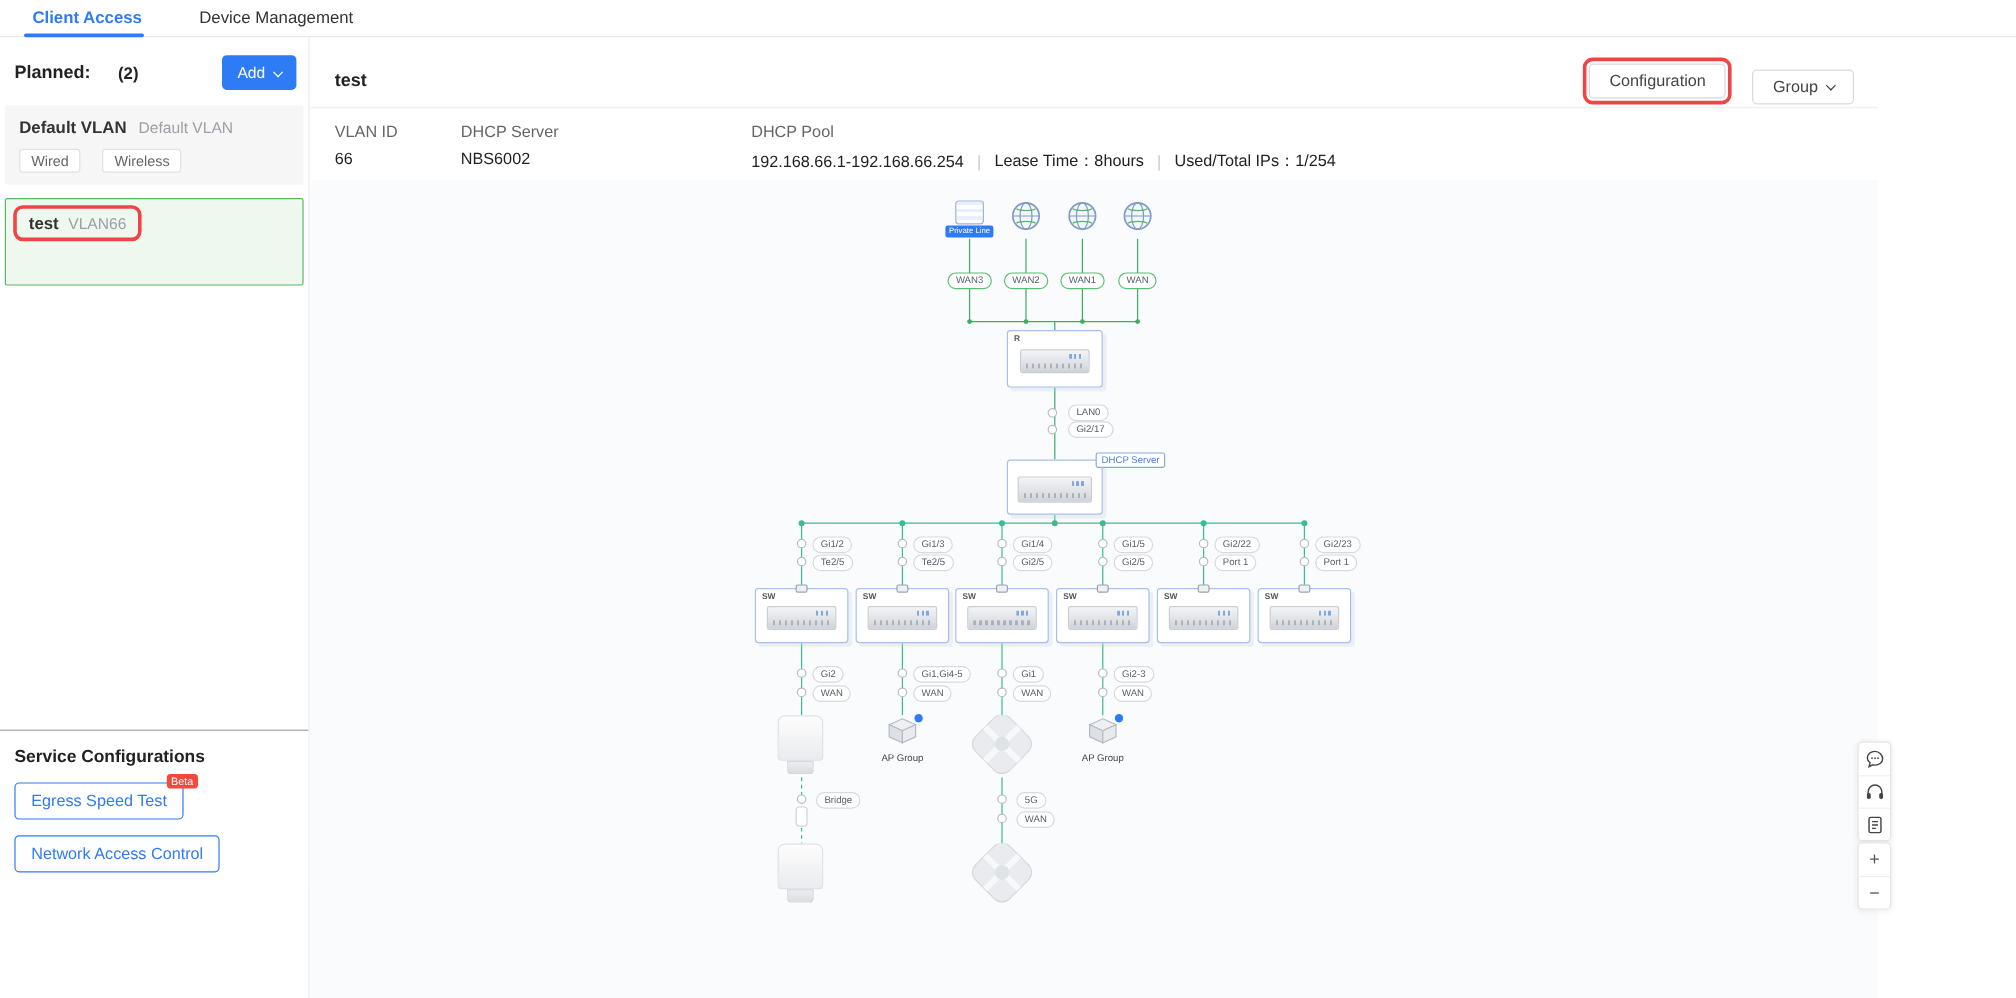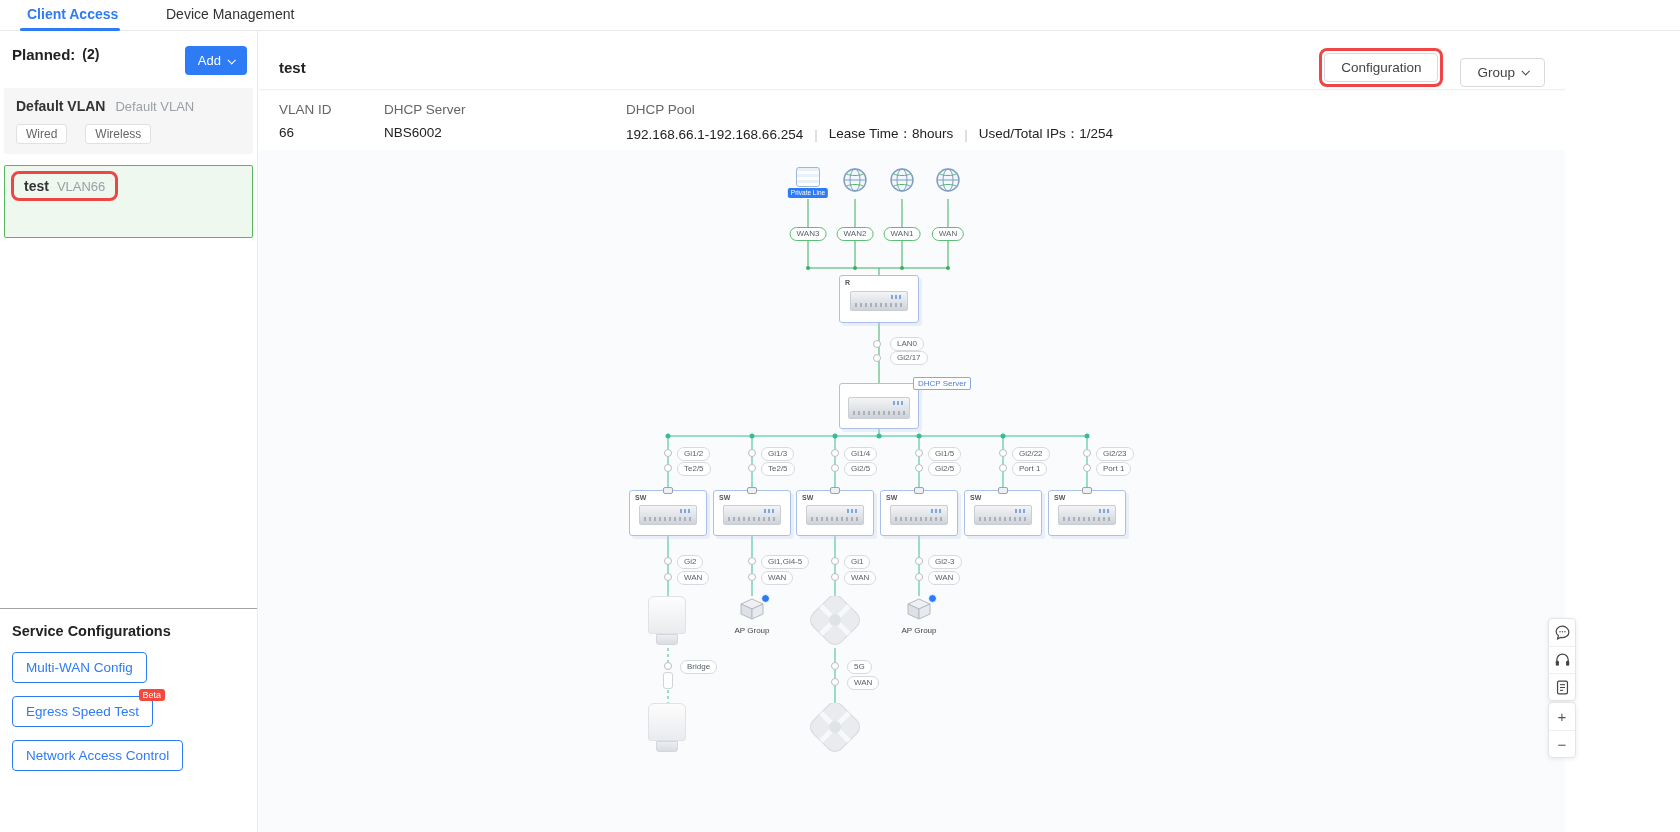--- a/index.html
+++ b/index.html
@@ -7,21 +7,21 @@
 
   
   .tabbar { position:absolute; left:0; top:0; width:1680px; height:31px; background:#fff; border-bottom:1px solid #e8e8e8; z-index:10; }
   .tab { position:absolute; top:0; height:30px; line-height:28px; font-size:14px; cursor:pointer; }
   .tab-client { left:27px; color:#2e7bf6; font-weight:700; }
   .tab-device { left:166px; color:#333; }
   .tab-underline { position:absolute; left:20px; top:28px; width:100px; height:3px; background:#2e7bf6; border-radius:2px; }
 
   
   .sidebar { position:absolute; left:0; top:31px; bottom:0; width:258px; background:#fff; border-right:1px solid #ebebeb; z-index:5; }
-  .planned { display:flex; padding:15px 10px 13px 12px; }
+  .planned { display:flex; align-items:center; padding:15px 10px 13px 12px;gap:16px; }
   .planned-label { font-size:15px; font-weight:700; color:#222; }
   .planned-count { font-size:14px; font-weight:700; color:#222; margin-left:7px; }
   .add-btn { margin-left:auto; background:#2e7bf6; color:#fff; font-size:13px; border:none; border-radius:4px; padding:7px 13px; display:inline-flex; align-items:center; gap:7px; cursor:pointer; }
   .chev { width:6px; height:6px; border-right:1.5px solid currentColor; border-bottom:1.5px solid currentColor; transform:rotate(45deg) translateY(-1px); display:inline-block; }
   .vlan-card { margin:0 4px 11px 4px; padding:10px 12px; border-radius:2px; cursor:pointer; }
   .vlan-default { background:#f6f6f6; height:66px; }
   .vlan-row { display:flex; align-items:baseline; gap:10px; }
   .vlan-name { font-size:14px; font-weight:700; color:#333; }
   .vlan-desc { font-size:13px; color:#9aa0a6; }
   .vlan-tags { margin-top:10px; display:flex; gap:18px; }
@@ -116,26 +116,20 @@
 
   <div class="vlan-card vlan-test">
     <span class="red-ring">
       <span class="vlan-name">test</span>
       <span class="vlan-desc">VLAN66</span>
     </span>
   </div>
 
   <div class="service">
     <div class="service-title">Service Configurations</div>
-    <div class="service-btn-row">
-      <button class="service-btn">
-        <span>Multi-WAN Config</span>
-        
-      </button>
-    </div>
     <div class="service-btn-row">
       <button class="service-btn">
         <span>Egress Speed Test</span>
         <span class="beta-badge">Beta</span>
       </button>
     </div>
     <div class="service-btn-row">
       <button class="service-btn">
         <span>Network Access Control</span>
         

